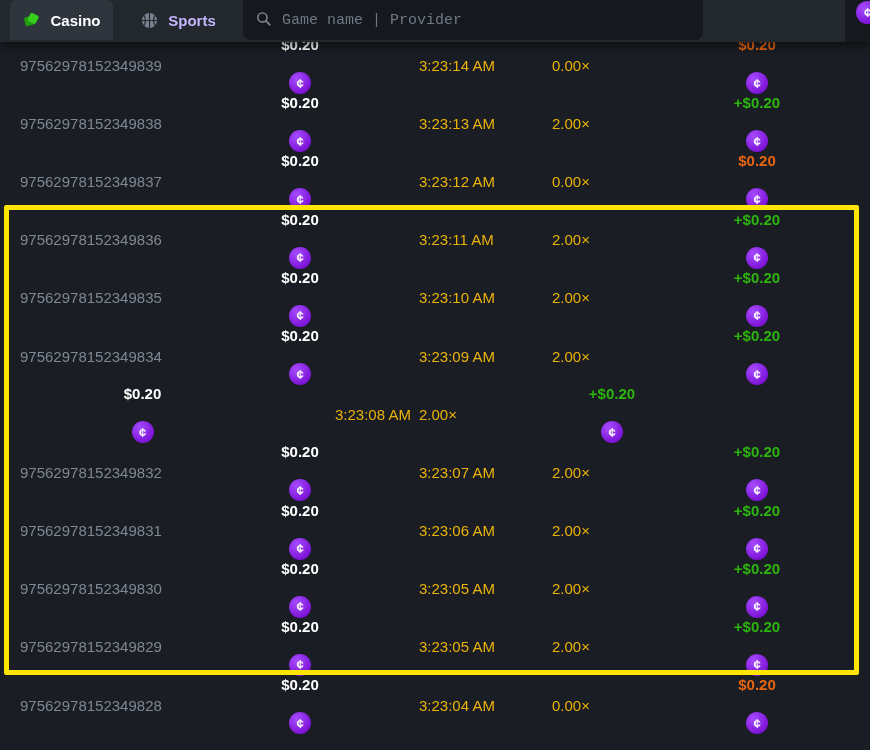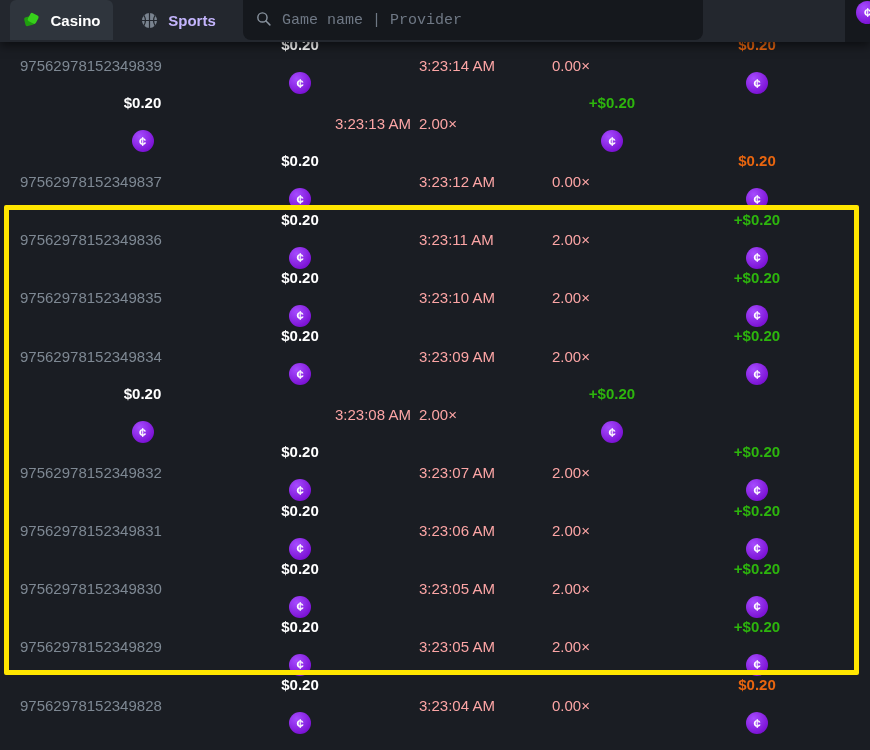--- a/index.html
+++ b/index.html
@@ -76,21 +76,21 @@
     align-items:center;
     padding:0 28px 0 20px;
     font-size:15px;
     cursor:pointer;
   }
   .cell-id   { color:#7e8893; }
   .amount-group, .payout-group {
     display:flex; align-items:center; justify-content:flex-end; gap:19px;flex-direction:column;
   }
   .amount { color:#ffffff; font-weight:bold; }
-  .cell-time, .cell-mult { color:#fca5a5; }
+  .cell-time, .cell-mult { color:#eab308; }
   .payout { font-weight:bold; }
   .payout.win  { color:var(--win-color,#2db50d); }
   .payout.loss { color:var(--loss-color,#e8650f); }
 
   .coin {
     width:22px; height:22px; border-radius:50%;
     background:radial-gradient(circle at 35% 30%, #a64cff, #7b11d4 75%);
     display:flex; align-items:center; justify-content:center;
     flex:0 0 auto;
   }
@@ -125,20 +125,21 @@
     <span class="cell-mult">0.00×</span>
     <span class="payout-group">
       <span class="payout loss">$0.20</span>
       <span class="coin">
         <span class="coin-glyph">¢</span>
       </span>
     </span>
   </div>
 
   <div class="row">
+    <span class="cell-id">97562978152349838</span>
     <span class="amount-group">
       <span class="amount">$0.20</span>
       <span class="coin">
         <span class="coin-glyph">¢</span>
       </span>
     </span>
     <span></span>
     <span class="cell-time">3:23:13 AM</span>
     <span class="cell-mult">2.00×</span>
     <span class="payout-group">

